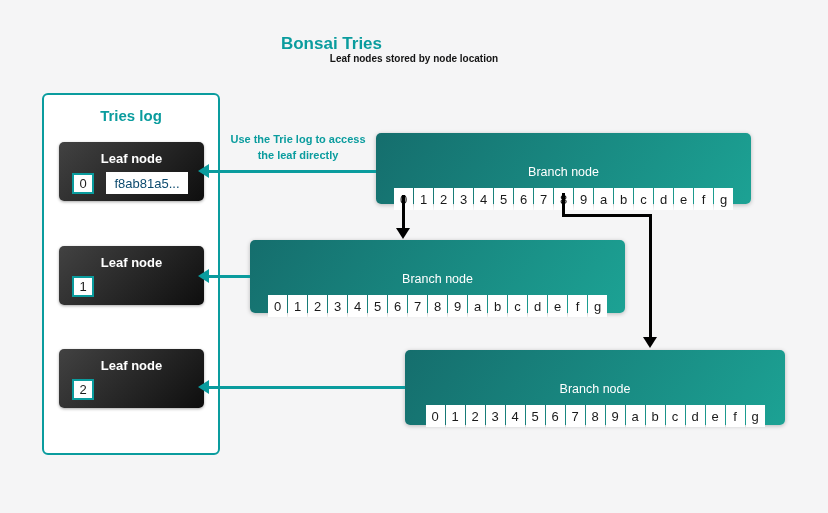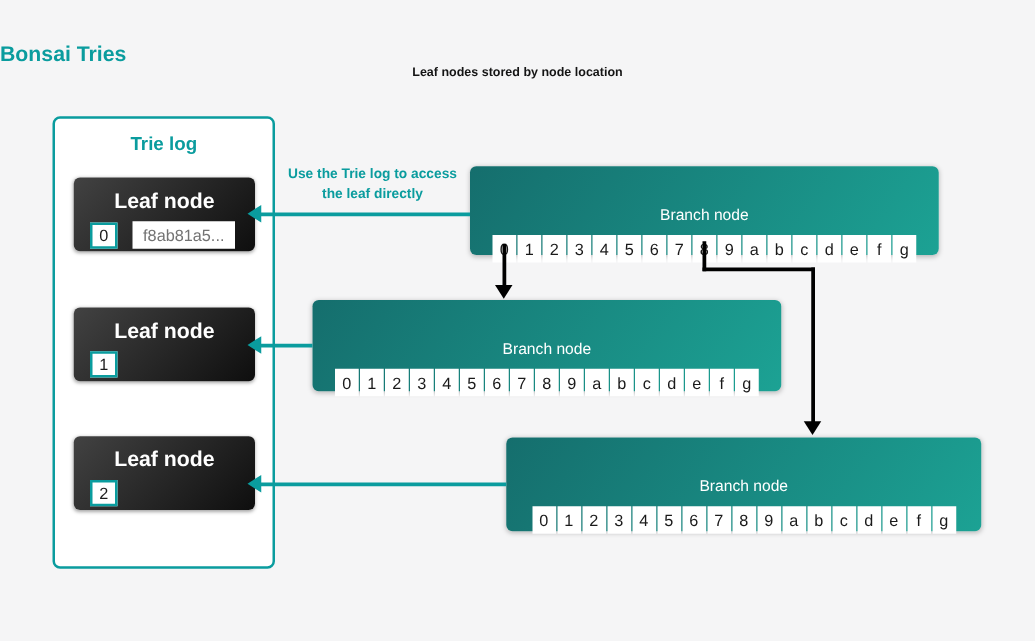--- a/index.html
+++ b/index.html
@@ -19,20 +19,21 @@
   .canvas {
     position: relative;
     width: 828px;
     height: 513px;
     background: var(--background);
     overflow: hidden;
   }
   .title {
     position: absolute;
     top: 34px; left: 0; width: 663px;
+    text-align: center;
     font-size: 17px; font-weight: bold;
     color: var(--accent);
   }
   .subtitle {
     position: absolute;
     top: 53px; left: 0; width: 828px;
     text-align: center;
     font-size: 10px; font-weight: 600;
     color: #141414;
   }
@@ -56,41 +57,41 @@
     left: 59px; width: 145px; height: 59px;
     border-radius: 5px;
     background: linear-gradient(135deg, var(--leaf-top) 0%, var(--leaf-bottom) 100%);
     box-shadow: 0 1px 3px rgba(0,0,0,0.35);
     z-index: 2;
   }
   .leaf-label {
     padding-top: 9px;
     text-align: center;
     color: #ffffff;
-    font-size: 17px; font-weight: bold;
+    font-size: 13px; font-weight: bold;
   }
   .leaf-row {
     display: flex;
     align-items: center;
     margin-top: 6px;
     padding-left: 13px;
     gap: 12px;
   }
   .idx {
     width: 22px; height: 21px;
     background: #ffffff;
     border: 2px solid var(--accent);
     display: flex; align-items: center; justify-content: center;
     font-size: 13px; color: #1c1c1c;
   }
   .hash {
     width: 82px; height: 22px;
     background: #ffffff;
     display: flex; align-items: center; justify-content: center;
-    font-size: 13px; color: #737373;
+    font-size: 13px; color: #0c4a6e;
   }
   .branch {
     position: absolute;
     border-radius: 5px;
     background: linear-gradient(125deg, var(--branch-top) 0%, var(--branch-bottom) 100%);
     box-shadow: 0 1px 4px rgba(0,0,0,0.25);
     z-index: 2;
   }
   .b1 { left: 376px; top: 133px; width: 375px; height: 71px; }
   .b2 { left: 250px; top: 240px; width: 375px; height: 73px; }
@@ -142,21 +143,21 @@
 </style>
 </head>
 <body>
 
 <div class="canvas">
 
   <div class="title">Bonsai Tries</div>
   <div class="subtitle">Leaf nodes stored by node location</div>
 
   <div class="panel">
-    <div class="panel-title">Trie log</div>
+    <div class="panel-title">Tries log</div>
   </div>
 
   <div class="leaf" style="top:142px">
     <div class="leaf-label">Leaf node</div>
     <div class="leaf-row">
       <span class="idx">0</span>
       <span class="hash">f8ab81a5...</span>
     </div>
   </div>
   <div class="leaf" style="top:246px">

